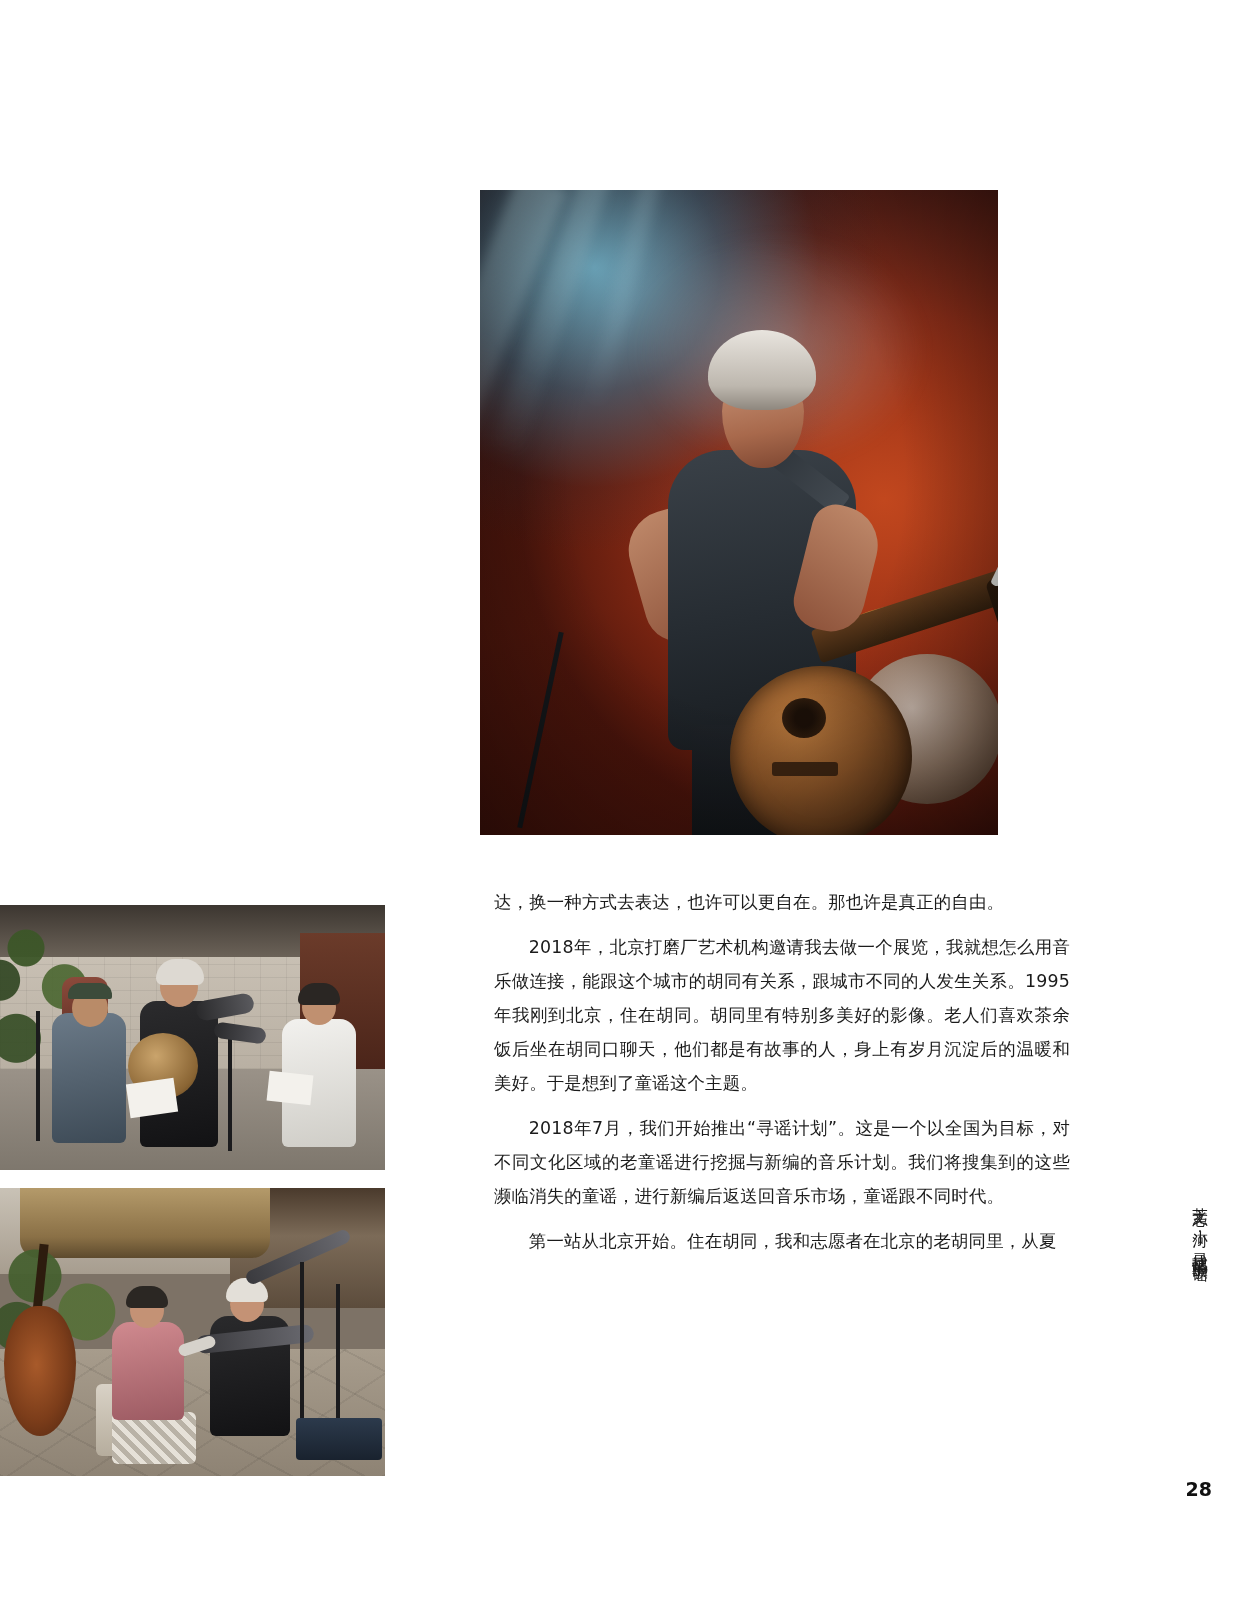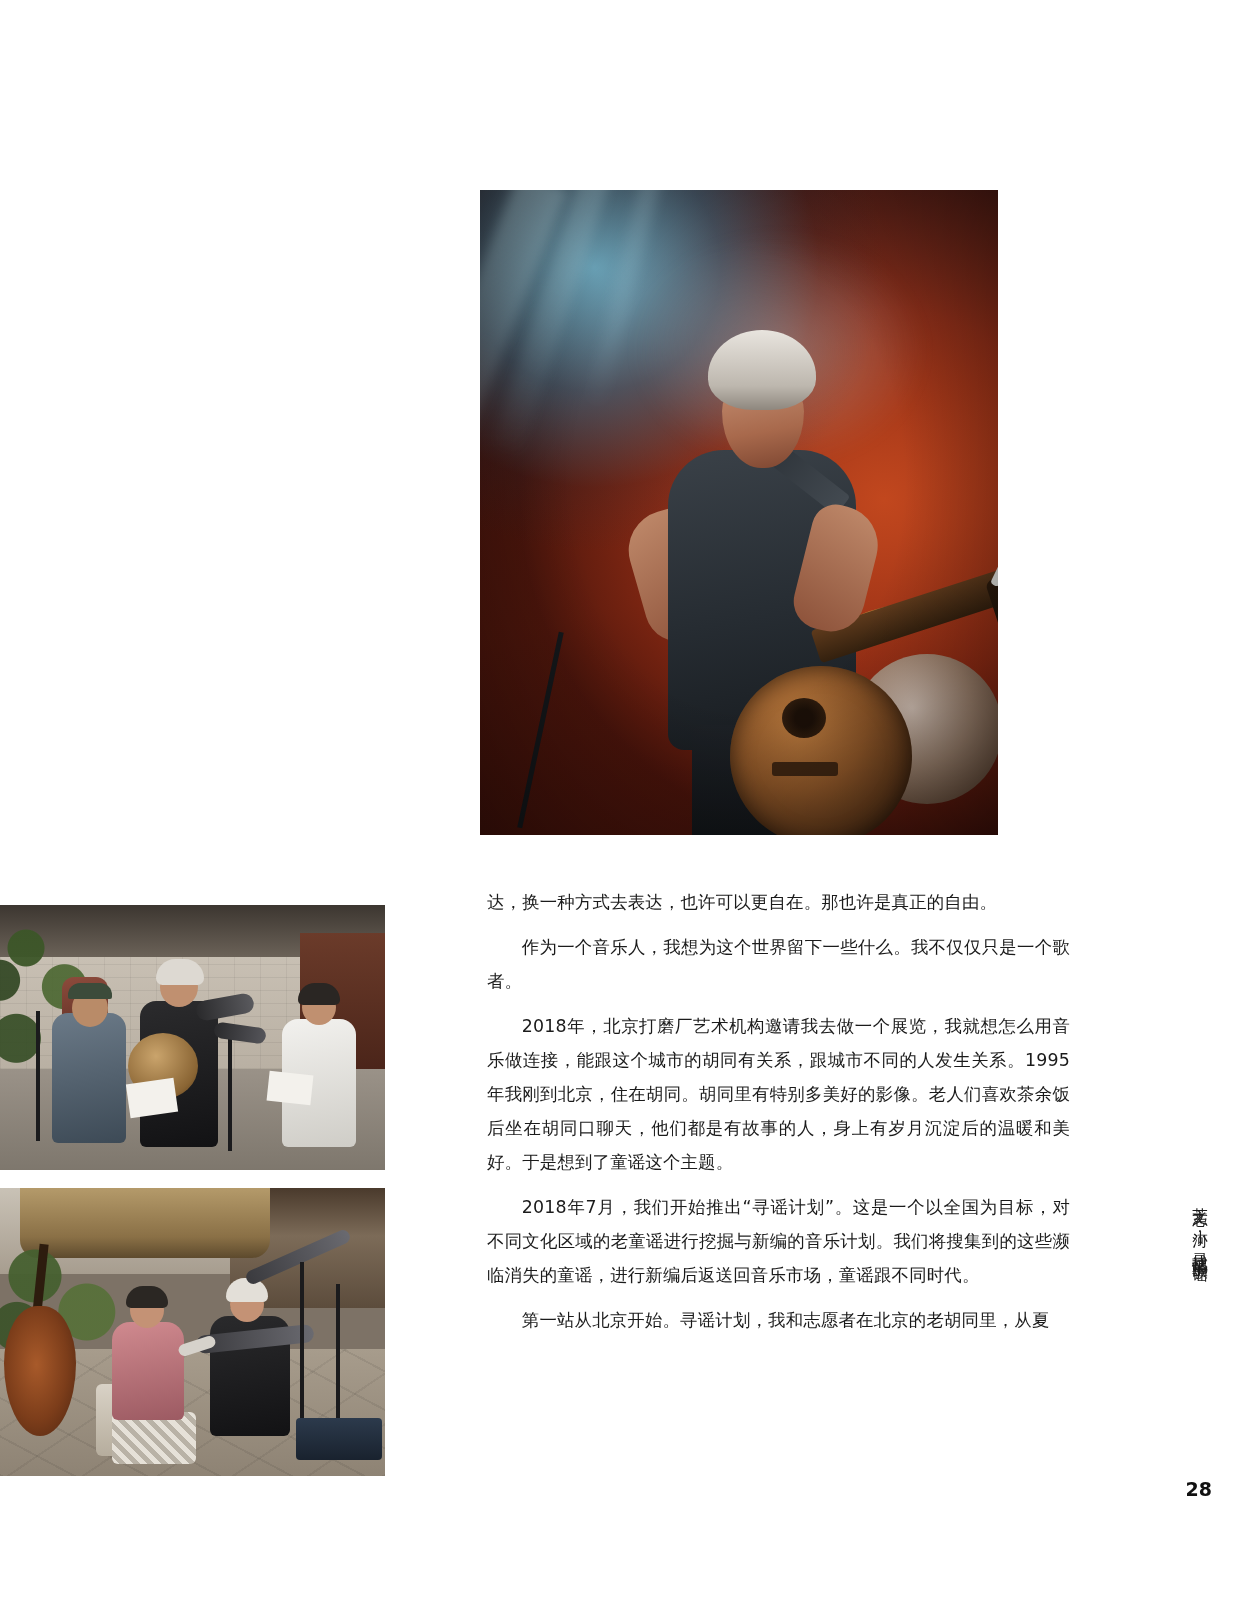--- a/index.html
+++ b/index.html
@@ -317,21 +317,21 @@
   .p3-mic-small { position: absolute; left: 178px; top: 152px; width: 38px; height: 12px; background: #d6d2cb; border-radius: 6px; transform: rotate(-18deg); }
 
   
   .article {
     position: absolute;
     left: 482px;
     top: 885px;
     width: 588px;
   }
   .para {
-    margin: 0 0 11px 5px;
+    margin: 0 0 11px 12px;
     font-family: "DejaVu Sans", sans-serif;
     font-size: 17.4px;
     line-height: 34px;
     color: #1b1b1b;
     text-align: justify;
     letter-spacing: 0.2px;
   }
   .para.indent { text-indent: 2em; }
 
   
@@ -435,22 +435,21 @@
     <div class="p3-boom"></div>
     <div class="p3-boom2"></div>
     <div class="p3-mic-small"></div>
     <div class="p3-stand-a"></div>
     <div class="p3-stand-b"></div>
     <div class="p3-case"></div>
   </div>
 
   <div class="article">
     <p class="para">达，换一种方式去表达，也许可以更自在。那也许是真正的自由。</p>
-    <p class="para indent">作为一个音乐人，我想为这个世界留下一些什么。我不仅仅只是一个歌者。</p>
     <p class="para indent">2018年，北京打磨厂艺术机构邀请我去做一个展览，我就想怎么用音乐做连接，能跟这个城市的胡同有关系，跟城市不同的人发生关系。1995年我刚到北京，住在胡同。胡同里有特别多美好的影像。老人们喜欢茶余饭后坐在胡同口聊天，他们都是有故事的人，身上有岁月沉淀后的温暖和美好。于是想到了童谣这个主题。</p>
     <p class="para indent">2018年7月，我们开始推出“寻谣计划”。这是一个以全国为目标，对不同文化区域的老童谣进行挖掘与新编的音乐计划。我们将搜集到的这些濒临消失的童谣，进行新编后返送回音乐市场，童谣跟不同时代。</p>
-    <p class="para indent">第一站从北京开始。寻谣计划，我和志愿者在北京的老胡同里，从夏</p>
+    <p class="para indent">第一站从北京开始。住在胡同，我和志愿者在北京的老胡同里，从夏</p>
   </div>
 
   <div class="running-title">艺文志／小河：寻找记忆中的歌谣</div>
   <div class="page-number">28</div>
 
 </div>
 
 </body></html>

